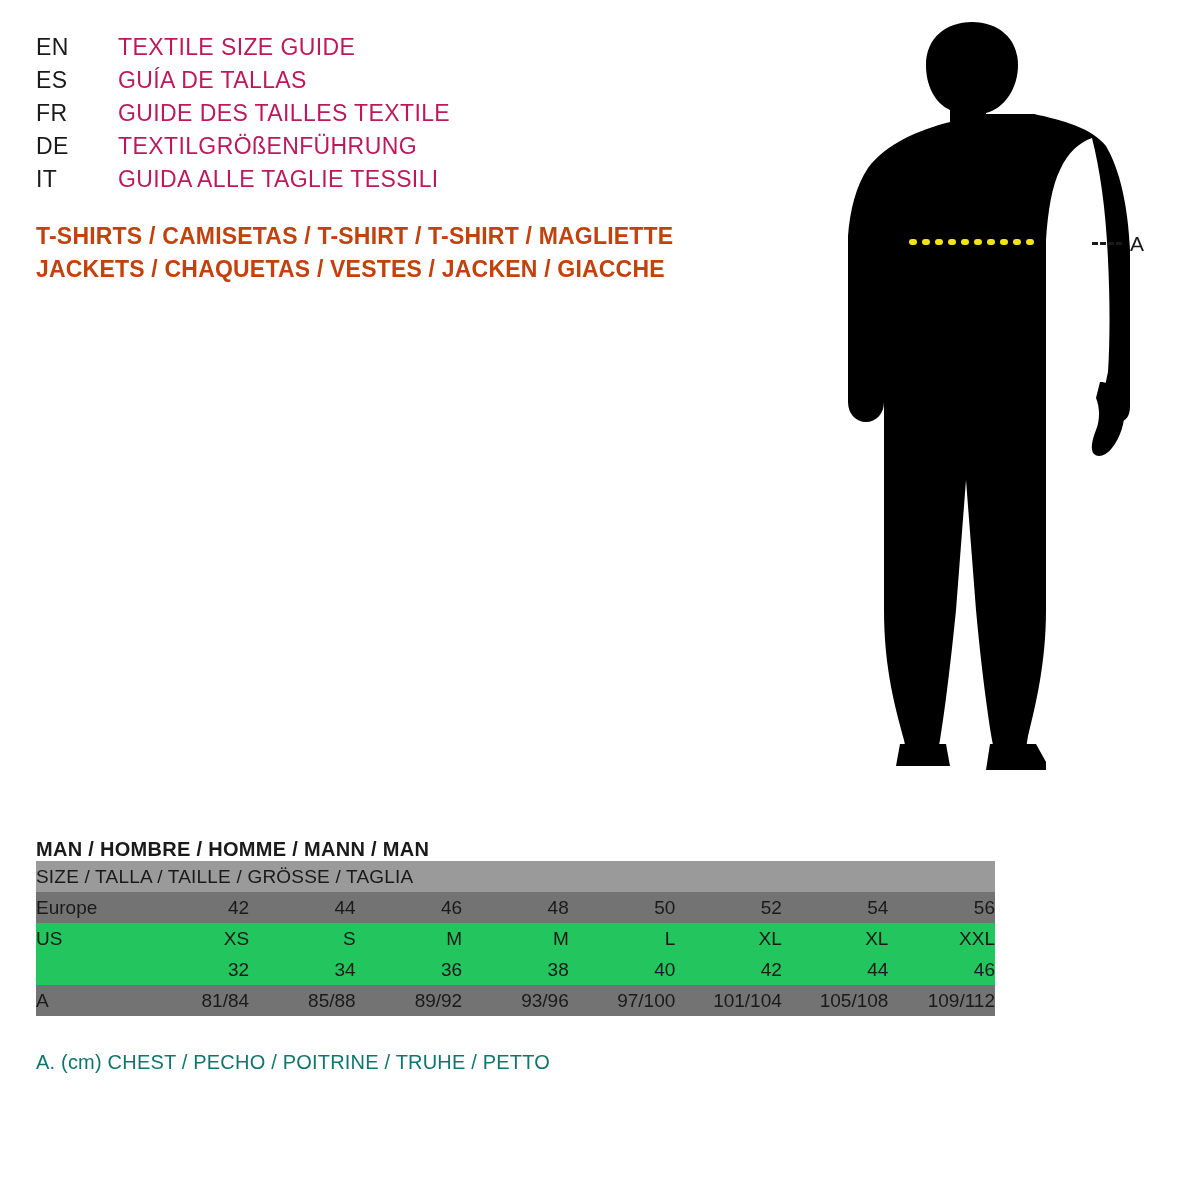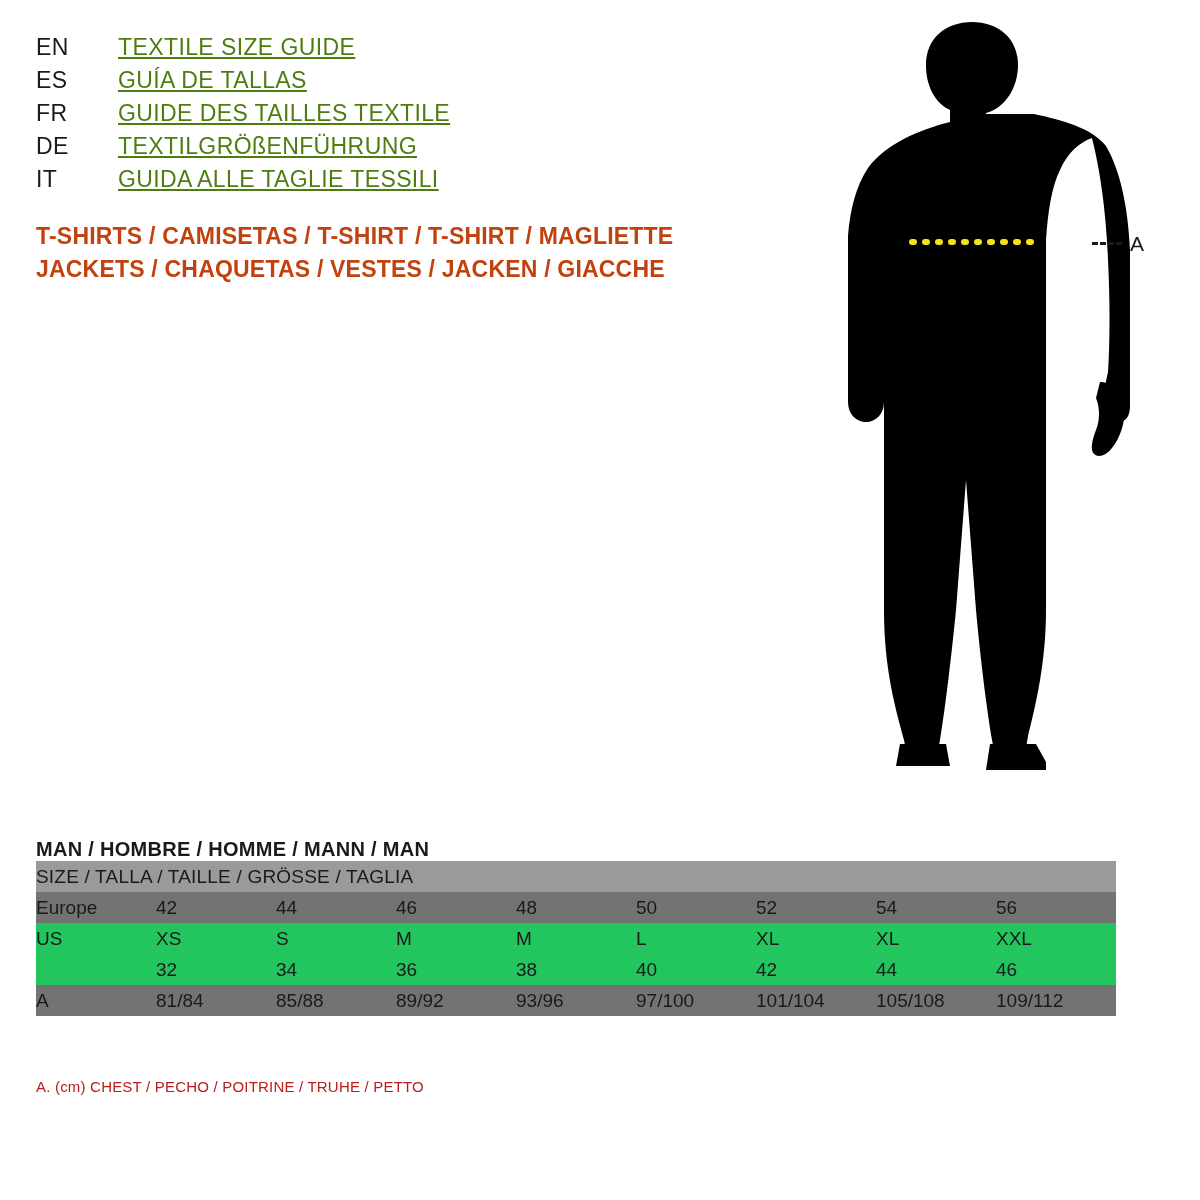--- a/index.html
+++ b/index.html
@@ -30,23 +30,22 @@
   }
   .lang-code {
     width: 82px;
     font-size: 23px;
     letter-spacing: 0.4px;
     color: #1a1a1a;
   }
   .lang-text {
     font-size: 23px;
     letter-spacing: 0.4px;
-    color: #4d7c0f;
+    color: #be185d;
     white-space: nowrap;
-    text-decoration: underline;
   }
 
   .category-block {
     position: absolute;
     left: 36px;
     top: 220px;
     width: 760px;
   }
   .category-line {
     font-size: 23px;
@@ -92,21 +91,21 @@
     width: 1128px;
   }
   .table-title {
     font-size: 20px;
     font-weight: bold;
     letter-spacing: 0.3px;
     color: #1a1a1a;
   }
   table.size-table {
     border-collapse: collapse;
-    width: 1080px;
+    width: 959px;
     table-layout: fixed;
   }
   table.size-table td {
     font-size: 19px;
     height: 31px;
     padding: 0;
     color: #1a1a1a;
     vertical-align: middle;
   }
   .hdr-row td {
@@ -116,29 +115,29 @@
     padding-left: 8px;
     letter-spacing: 0.2px;
   }
   .row-light td { background: #737373; }
   .row-dark td  { background: #22c55e; }
   .label-cell {
     padding-left: 8px;
     text-align: left;
     width: 168px;
   }
-  .val-cell { text-align: left; }
+  .val-cell { text-align: right; }
 
   .footnote {
     position: absolute;
     left: 36px;
-    top: 1078px;
-    font-size: 15px;
+    top: 1051px;
+    font-size: 20px;
     letter-spacing: 0.2px;
-    color: #b91c1c;
+    color: #0f766e;
   }
 </style>
 </head>
 <body>
 
 <div class="lang-block">
   <div class="lang-row">
     <div class="lang-code">EN</div>
     <div class="lang-text">TEXTILE SIZE GUIDE</div>
   </div>

